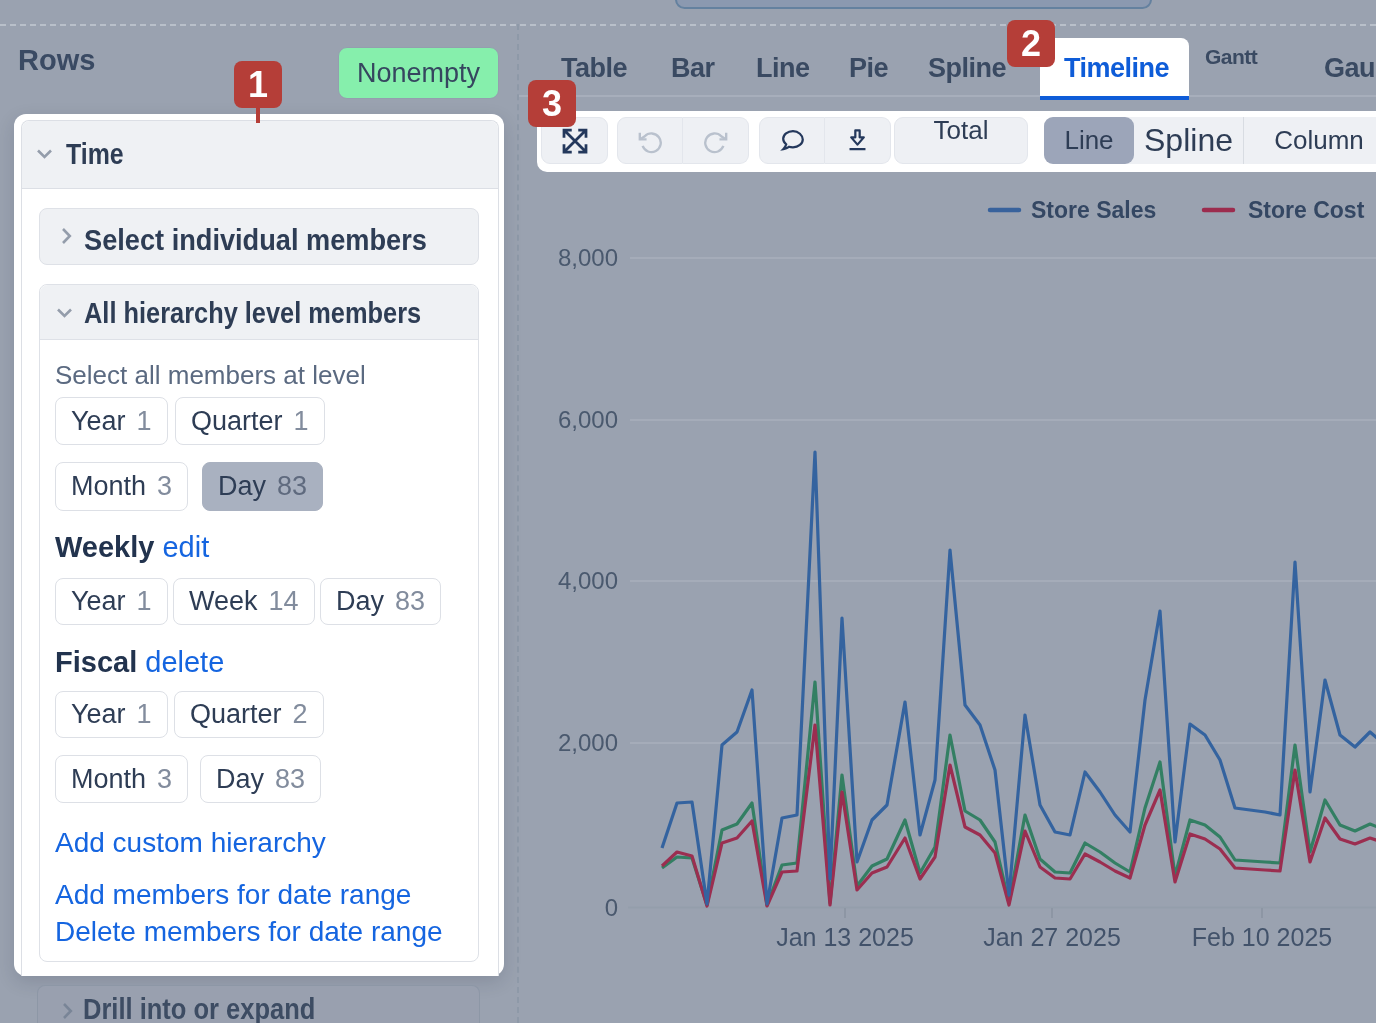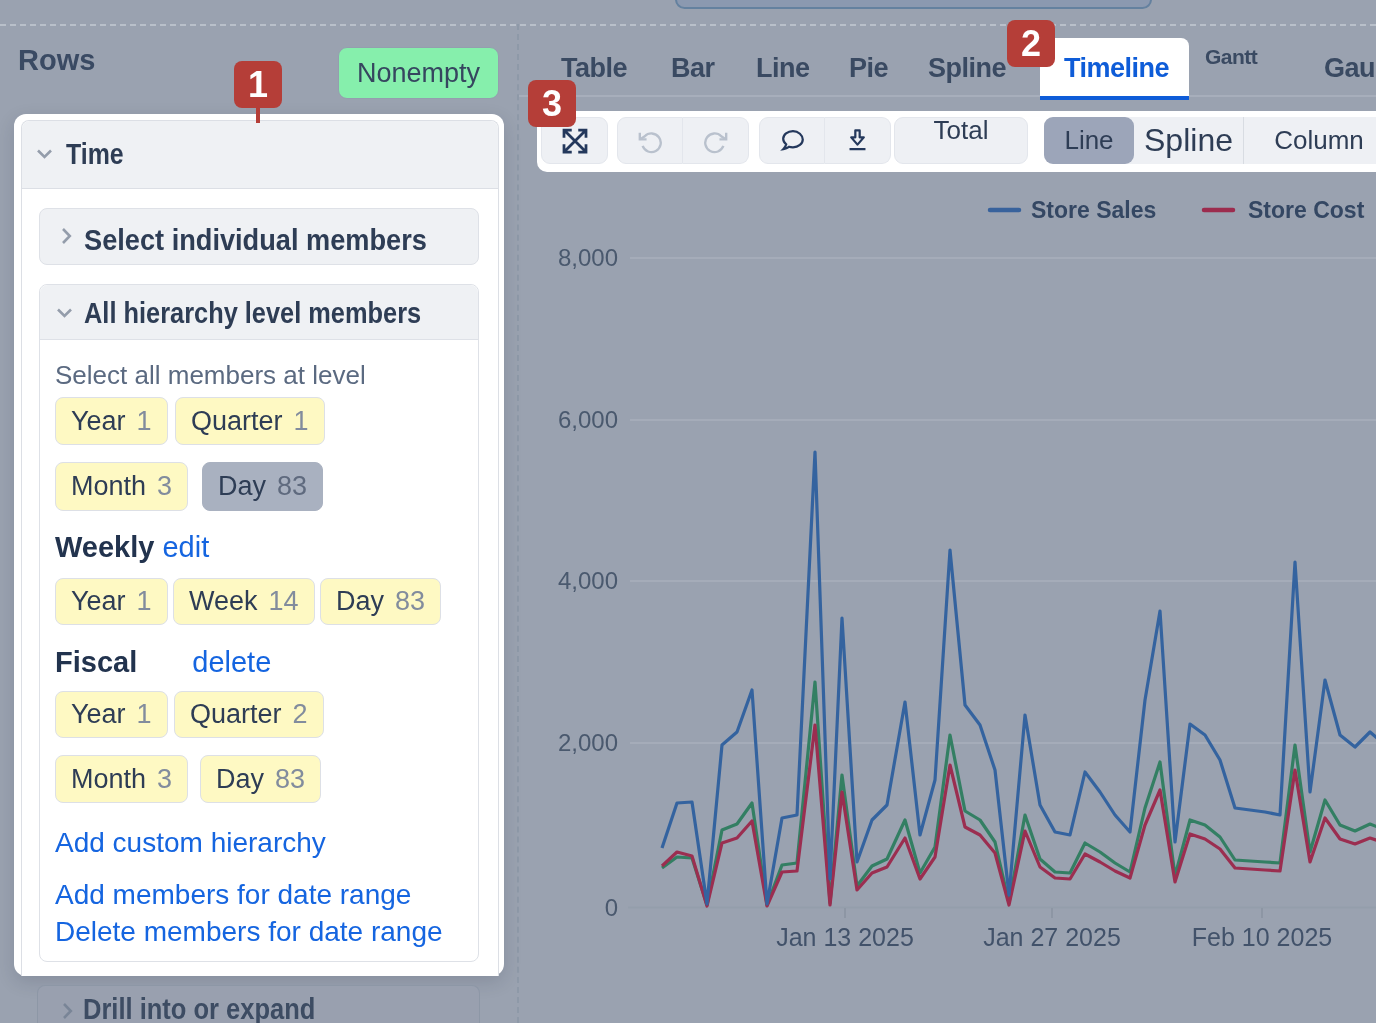--- a/index.html
+++ b/index.html
@@ -3,21 +3,21 @@
 <meta charset="utf-8">
 <style>
 * { margin:0; padding:0; box-sizing:border-box; }
 html,body { width:1376px; height:1023px; overflow:hidden; }
 body { font-family:"Liberation Sans", sans-serif; background:#9aa2b0; position:relative; }
 .abs { position:absolute; }
 .navy { color:#2e3d55; }
 .dimnavy { color:#3a4a62; }
 .badge { position:absolute; width:48px; height:47px; background:#b53e38; border-radius:8px;
   color:#fff; font-size:36px; font-weight:bold; display:flex; align-items:center; justify-content:center; z-index:30; }
-.chip { position:absolute; background:#fef9c3; border:1.5px solid #dde0e6; border-radius:8px;
+.chip { position:absolute; background:#ffffff; border:1.5px solid #dde0e6; border-radius:8px;
   display:flex; align-items:center; gap:11px; padding:0 15px; font-size:27px; color:#2e3d55; }
 .chip .cnt { color:#828c9d; }
 .seclink { position:absolute; color:#1565e0; font-size:28px; }
 .tbtn { position:absolute; background:#eef0f4; border:1px solid #e3e6ec; display:flex; align-items:center; justify-content:center; }
 </style>
 </head>
 <body>
 
 <div class="abs" style="left:675px; top:-10px; width:477px; height:19px; background:#8b99b0; border:2px solid #64819f; border-radius:10px;"></div>
 
@@ -144,21 +144,21 @@
 <div class="chip" style="left:55px; top:397px; height:48px;">Year <span class="cnt">1</span></div>
 <div class="chip" style="left:175px; top:397px; height:48px;">Quarter <span class="cnt">1</span></div>
 <div class="chip" style="left:55px; top:462px; height:49px;">Month <span class="cnt">3</span></div>
 <div class="chip" style="left:202px; top:462px; height:49px; background:#a9b1c0; border-color:#a9b1c0;">Day <span class="cnt" style="color:#5f6a7e;">83</span></div>
 
 <div class="abs" style="left:55px; top:531px; font-size:29px;"><span style="font-weight:bold; color:#22334e;">Weekly</span> <span style="color:#1565e0;">edit</span></div>
 <div class="chip" style="left:55px; top:578px; height:47px;">Year <span class="cnt">1</span></div>
 <div class="chip" style="left:173px; top:578px; height:47px;">Week <span class="cnt">14</span></div>
 <div class="chip" style="left:320px; top:578px; height:47px;">Day <span class="cnt">83</span></div>
 
-<div class="abs" style="left:55px; top:646px; font-size:29px;"><span style="font-weight:bold; color:#22334e;">Fiscal</span> <span style="color:#1565e0;margin-left:47px;">delete</span></div>
+<div class="abs" style="left:55px; top:646px; font-size:29px;"><span style="font-weight:bold; color:#22334e;">Fiscal</span> <span style="color:#1565e0;">delete</span></div>
 <div class="chip" style="left:55px; top:691px; height:47px;">Year <span class="cnt">1</span></div>
 <div class="chip" style="left:174px; top:691px; height:47px;">Quarter <span class="cnt">2</span></div>
 <div class="chip" style="left:55px; top:755px; height:48px;">Month <span class="cnt">3</span></div>
 <div class="chip" style="left:200px; top:755px; height:48px;">Day <span class="cnt">83</span></div>
 
 <div class="seclink" style="left:55px; top:827px;">Add custom hierarchy</div>
 <div class="seclink" style="left:55px; top:879px;">Add members for date range</div>
 <div class="seclink" style="left:55px; top:916px;">Delete members for date range</div>
 
 <div class="abs" style="left:37px; top:985px; width:443px; height:38px; background:#99a0af; border:1.5px solid #8d97a6; border-bottom:none; border-radius:8px 8px 0 0;"></div>

